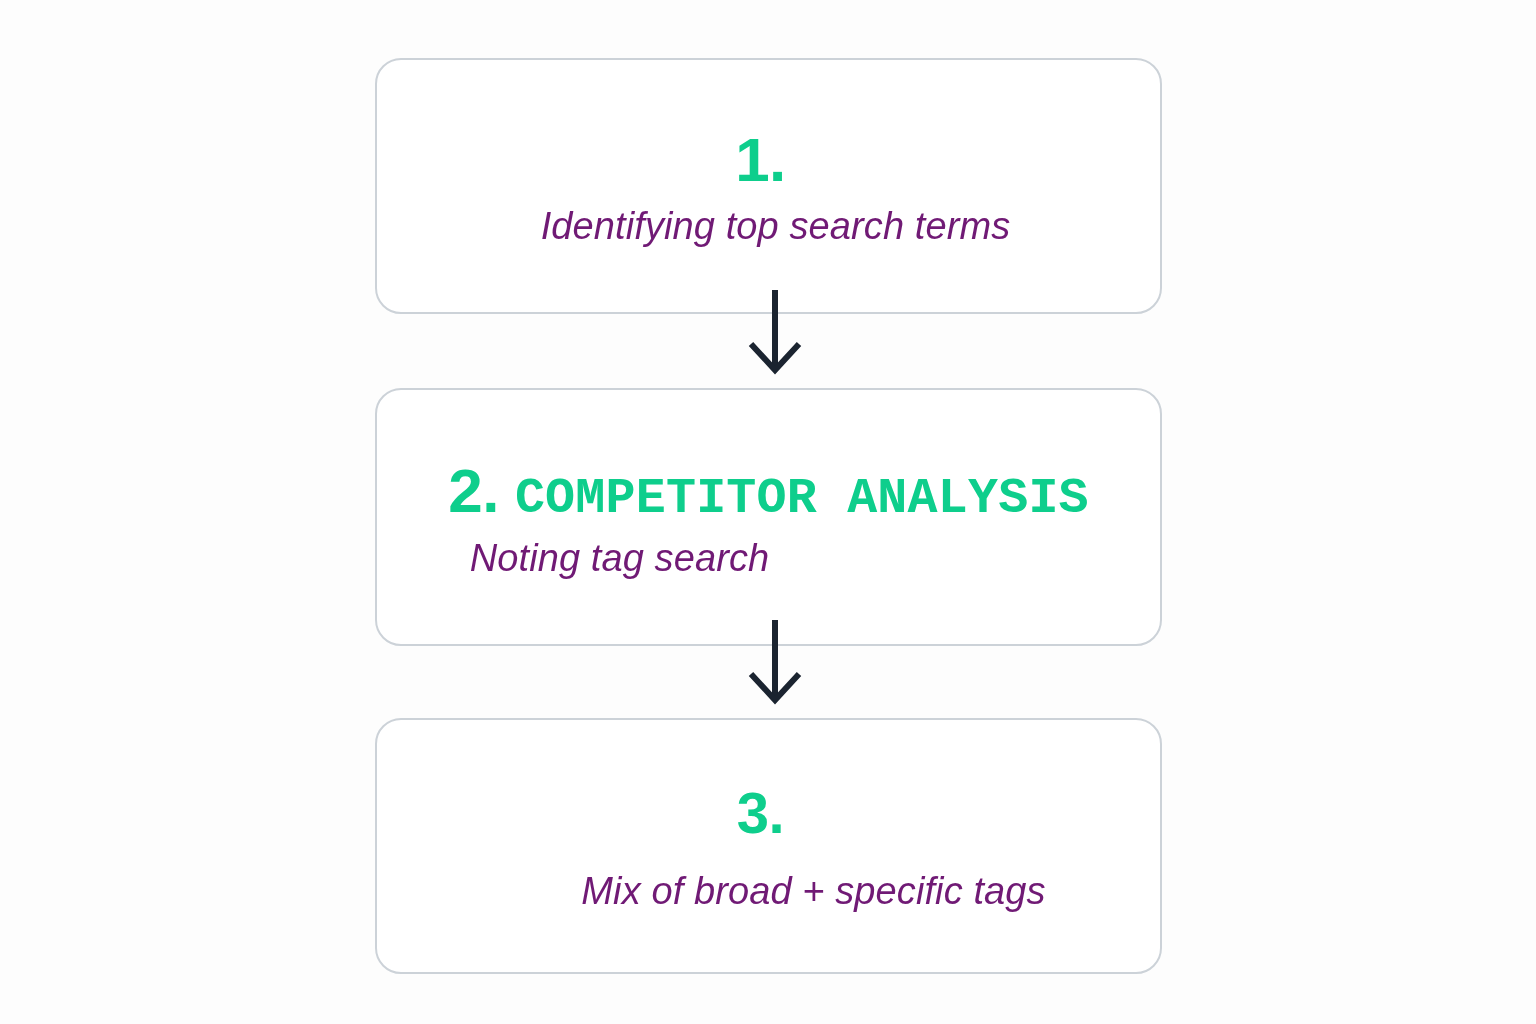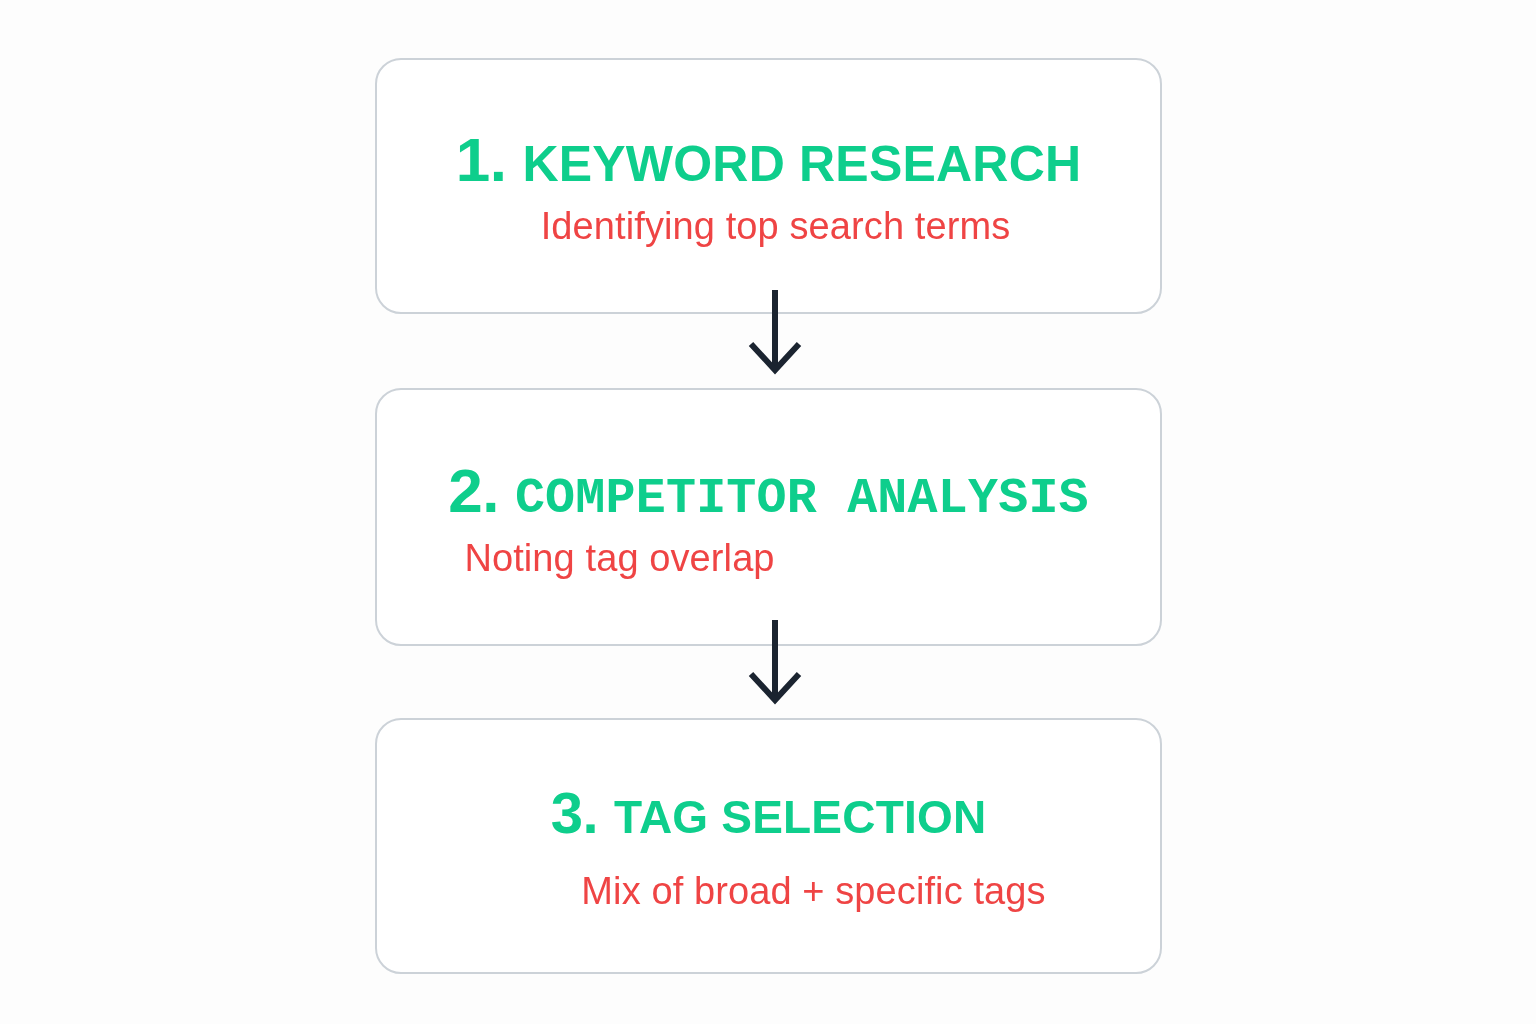--- a/index.html
+++ b/index.html
@@ -63,24 +63,25 @@
   }
 
   .step-title {
     color: #0ece8c;
     font-weight: bold;
     letter-spacing: 0.2px;
     text-transform: uppercase;
   }
 
   .step-subtitle {
-    color: #ef4444;
+    color: #701a75;
     font-weight: normal;
     white-space: nowrap;
     letter-spacing: 0.1px;
+    font-style: italic;
   }
 
   
   .step-1 .step-number   { font-size: 62px; }
   .step-1 .step-title    { font-size: 50px; }
   .step-1 .step-subtitle { font-size: 38px; text-align: center; margin-top: 10px; padding-left: 14px; }
 
   
   .step-2 .step-number   { font-size: 62px; }
   .step-2 .step-title    { font-size: 50px; font-family: Liberation Mono, monospace; }
@@ -103,53 +104,51 @@
 </style>
 </head>
 <body>
 
 <div class="flow">
 
   <div class="step-box step-1">
     <div class="step-inner">
       <div class="heading-row">
         <span class="step-number">1.</span>
-        <span class="step-title">KEYWORD RESEARCH</span>
       </div>
       <div class="step-subtitle">Identifying top search terms</div>
     </div>
   </div>
 
   <div class="arrow arrow-1">
     <svg viewBox="0 0 80 90" xmlns="http://www.w3.org/2000/svg">
       <path d="M40 2 L40 80" stroke="#1b2430" stroke-width="6" fill="none"></path>
       <path d="M16 56 L40 82 L64 56" stroke="#1b2430" stroke-width="6" fill="none" stroke-linecap="butt" stroke-linejoin="miter"></path>
     </svg>
   </div>
 
   <div class="step-box step-2">
     <div class="step-inner">
       <div class="heading-row">
         <span class="step-number">2.</span>
         <span class="step-title">COMPETITOR ANALYSIS</span>
       </div>
-      <div class="step-subtitle">Noting tag overlap</div>
+      <div class="step-subtitle">Noting tag search</div>
     </div>
   </div>
 
   <div class="arrow arrow-2">
     <svg viewBox="0 0 80 90" xmlns="http://www.w3.org/2000/svg">
       <path d="M40 2 L40 80" stroke="#1b2430" stroke-width="6" fill="none"></path>
       <path d="M16 56 L40 82 L64 56" stroke="#1b2430" stroke-width="6" fill="none" stroke-linecap="butt" stroke-linejoin="miter"></path>
     </svg>
   </div>
 
   <div class="step-box step-3">
     <div class="step-inner">
       <div class="heading-row">
         <span class="step-number">3.</span>
-        <span class="step-title">TAG SELECTION</span>
       </div>
       <div class="step-subtitle">Mix of broad + specific tags</div>
     </div>
   </div>
 
 </div>
 
 </body></html>

